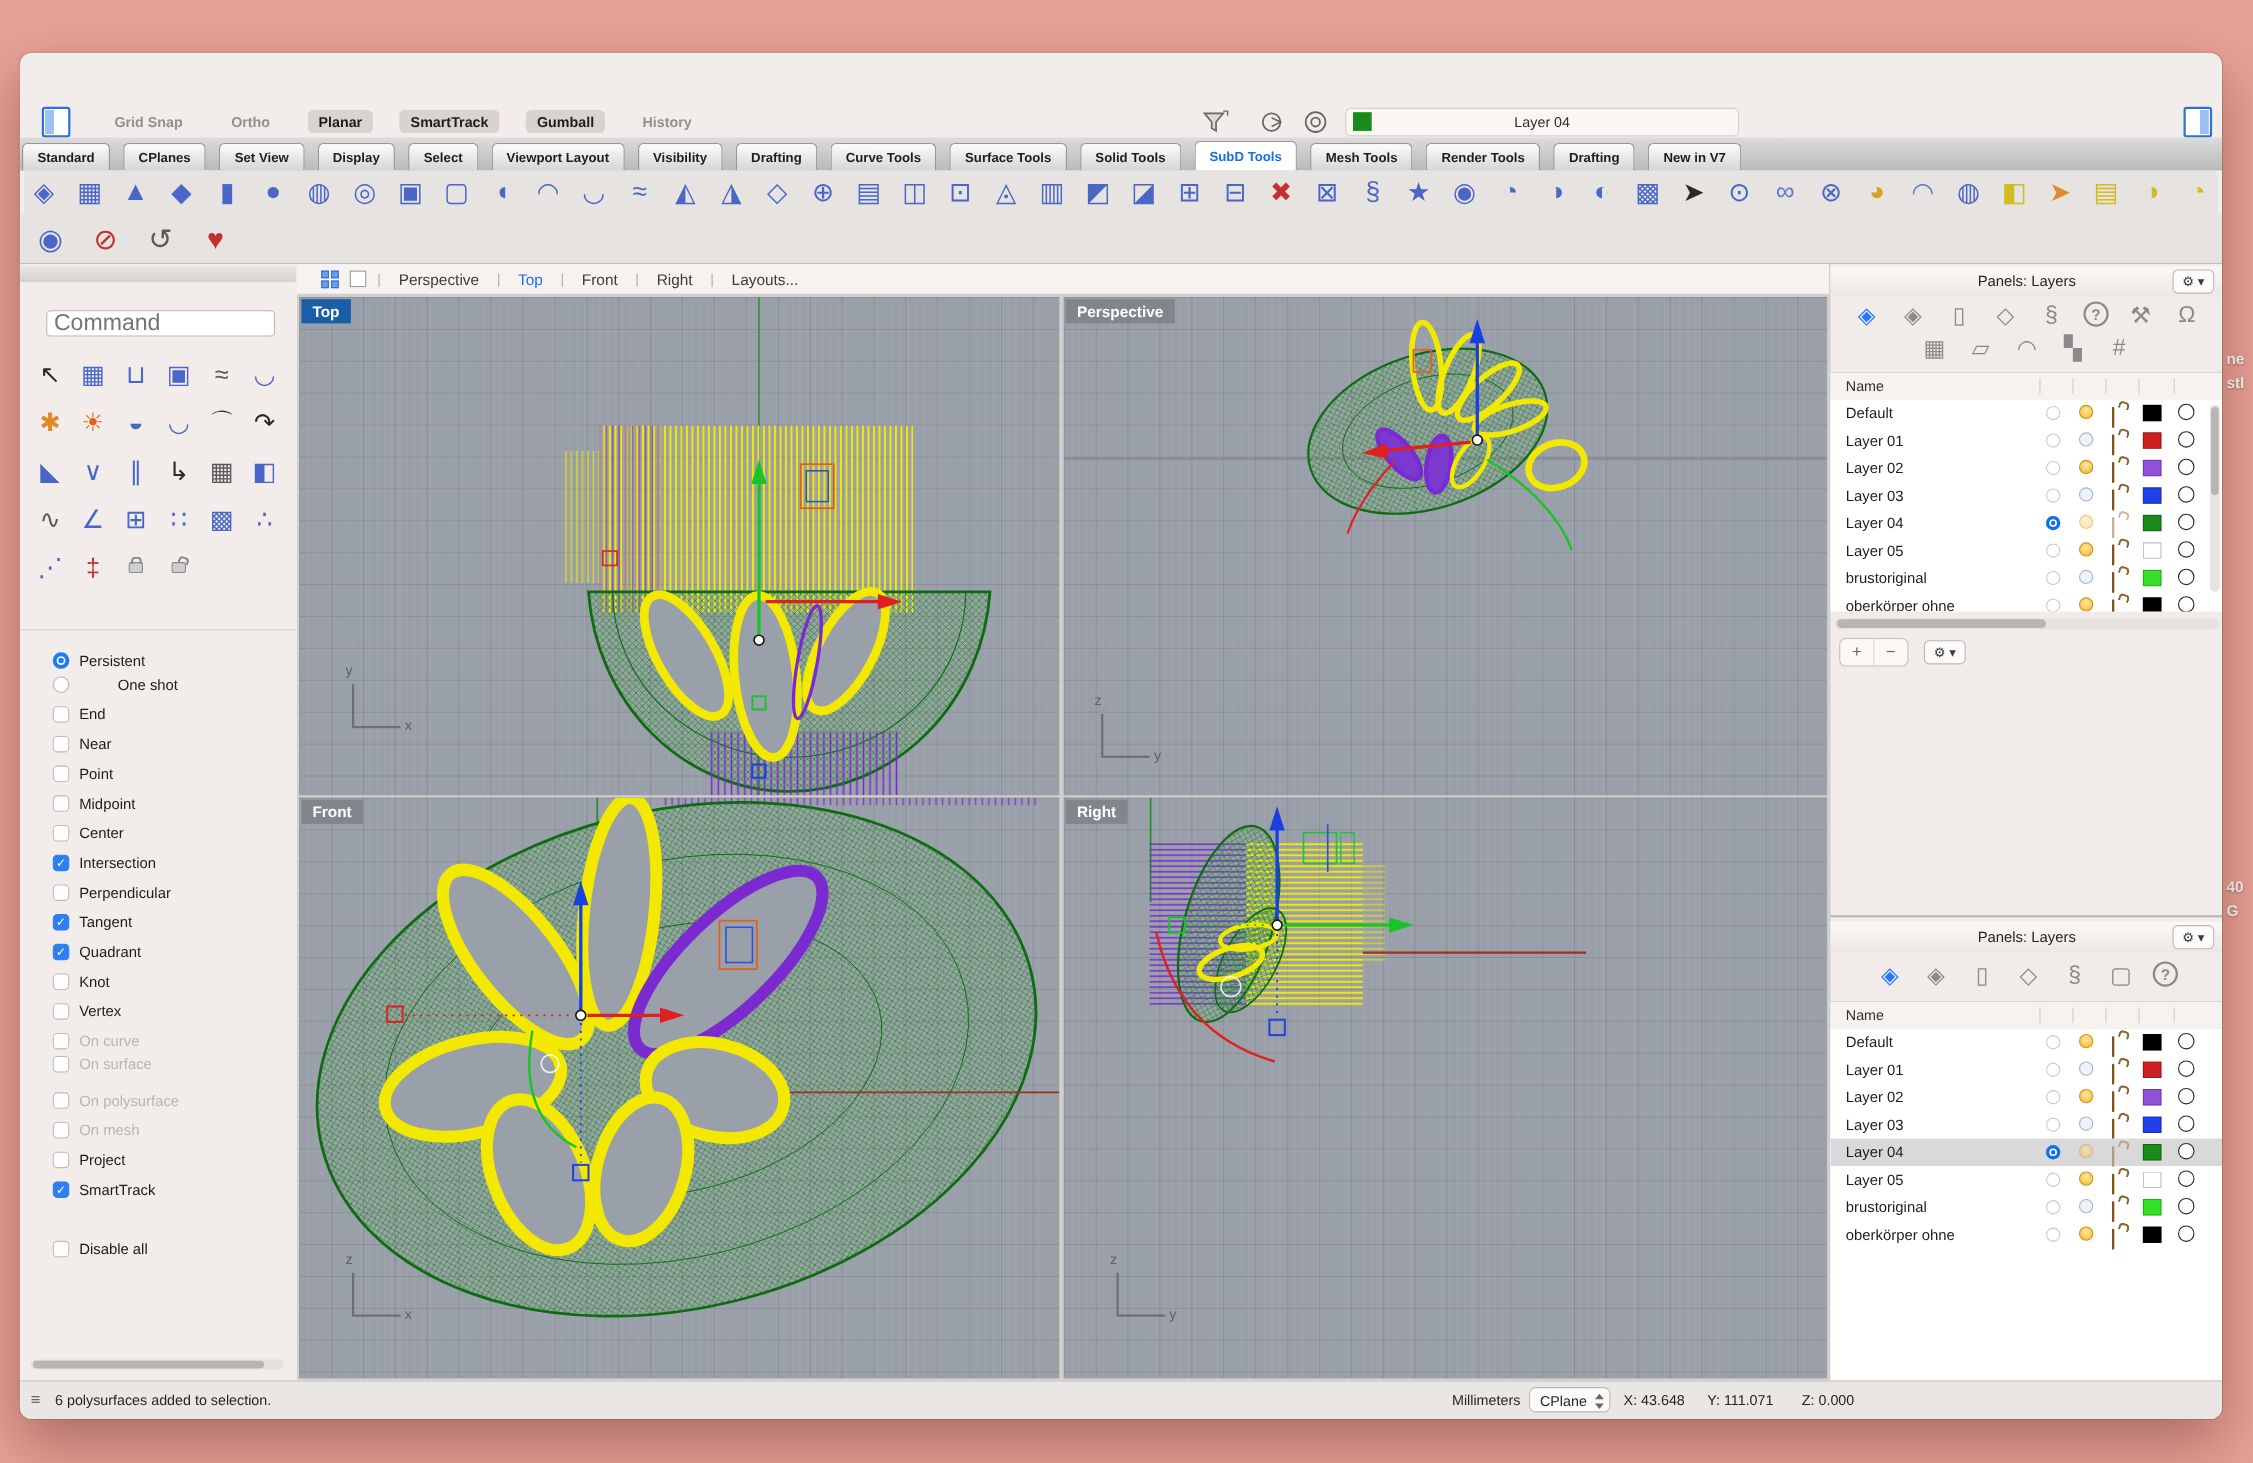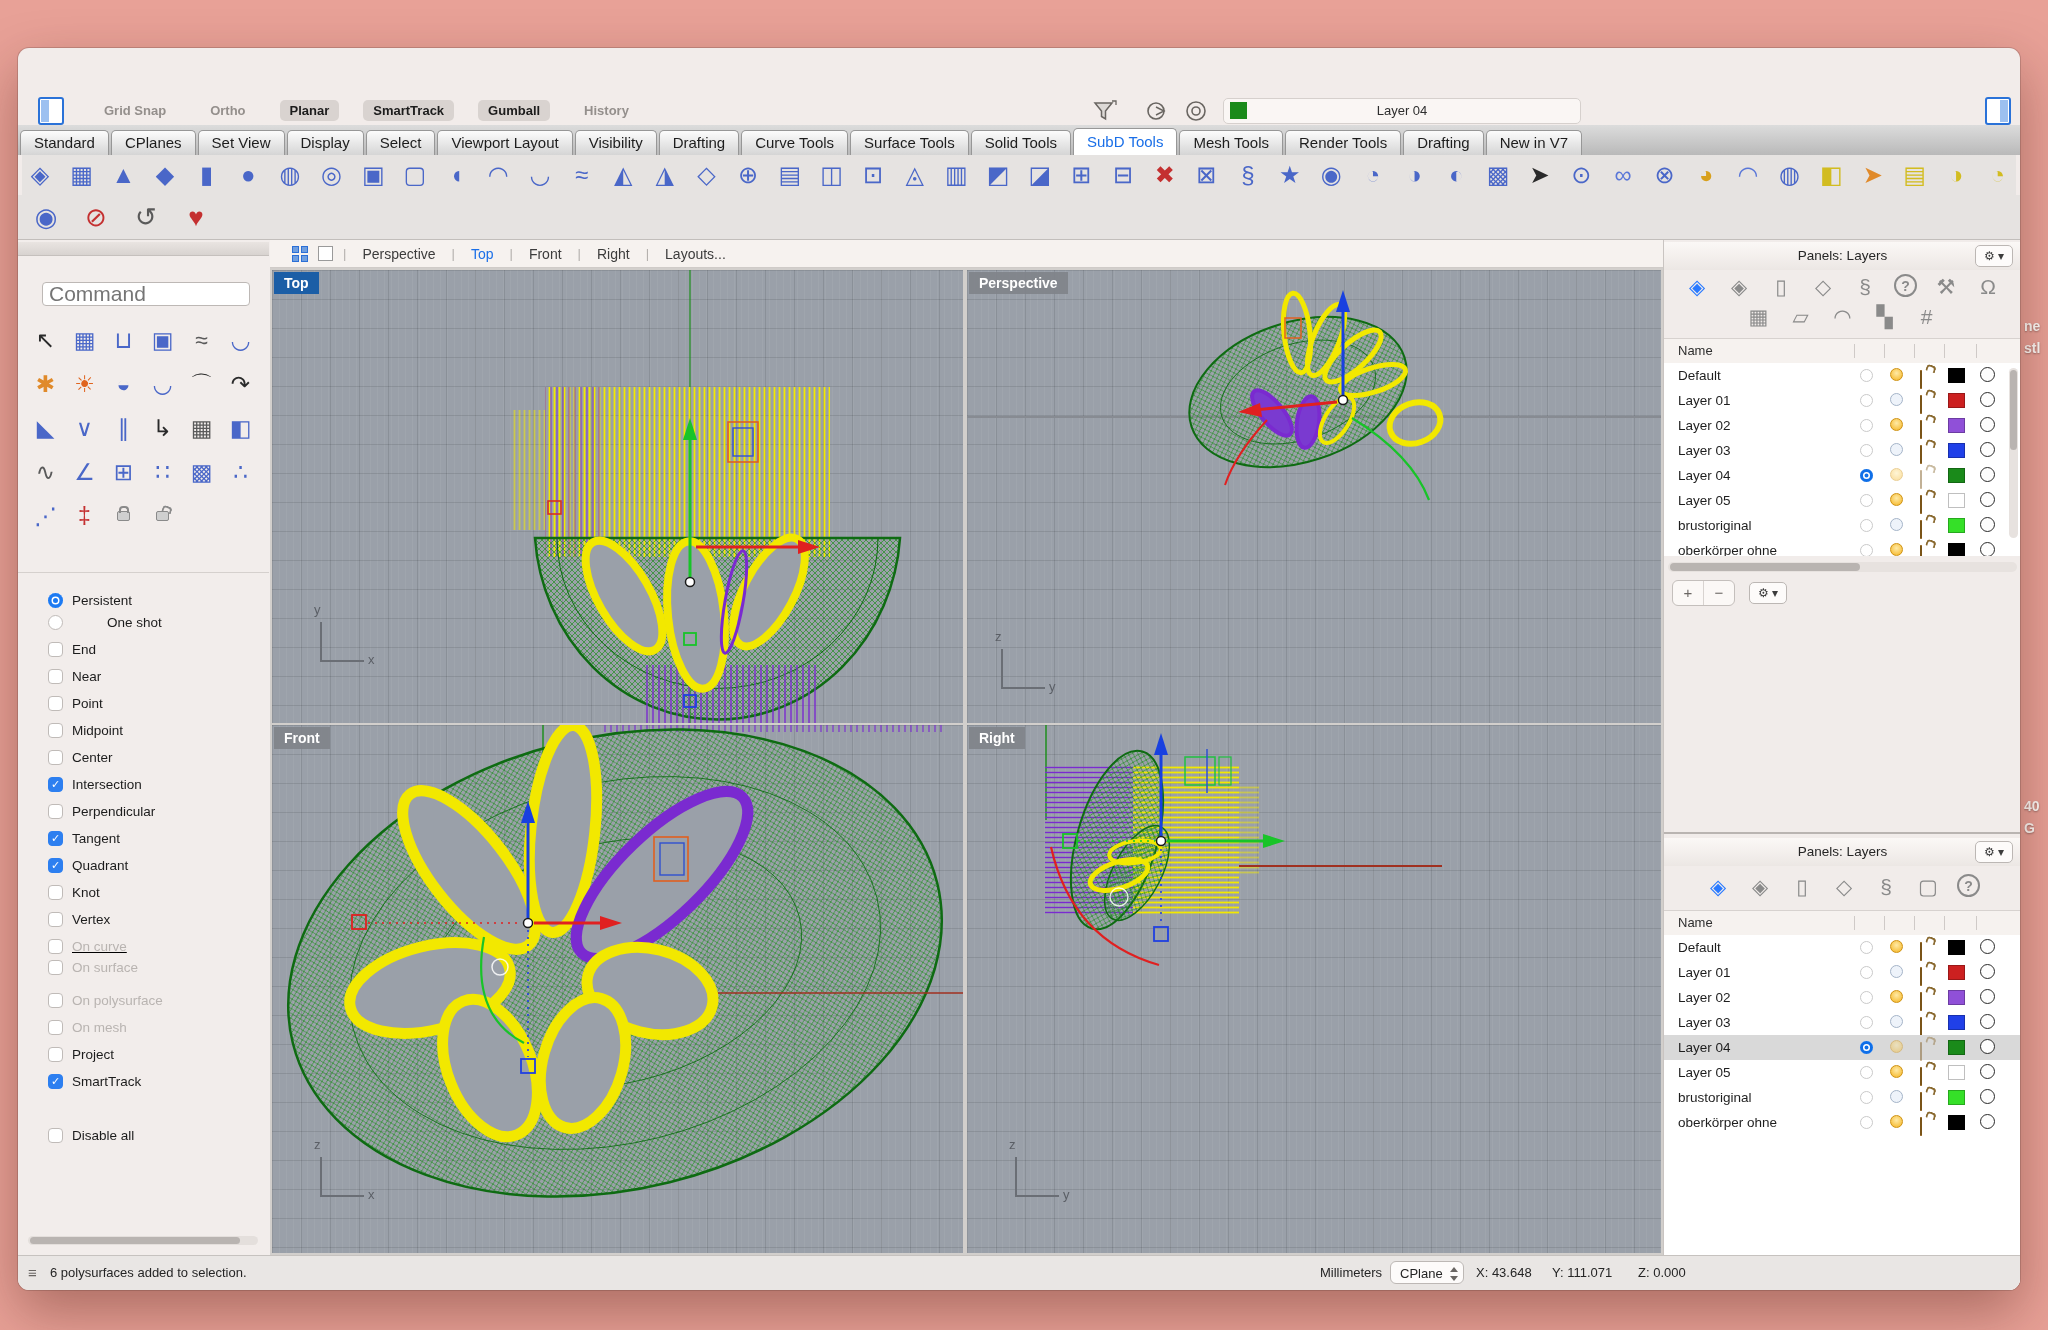--- a/index.html
+++ b/index.html
@@ -19,21 +19,21 @@
   .paneicon i{position:absolute;top:1px;bottom:1px;width:8px;background:#9cc0f0;}
   #toggles{position:absolute;left:76px;top:0;height:29px;display:flex;align-items:center;gap:24px;}
   .toggle{font-size:13px;font-weight:bold;color:#948f8c;padding:3px 10px;border-radius:5px;cursor:default;}
   .toggle.on{background:#d9d3d0;color:#1c1c1c;}
   #funnel{left:1072px;top:2px;} #circarrow{left:1126px;top:3px;} #target{left:1166px;top:3px;}
   #layerchip{position:absolute;left:1205px;top:2px;width:356px;height:24px;background:#faf6f4;border:1px solid #d6d0cd;border-radius:5px;}
   #layerchip .sw{position:absolute;left:6px;top:3px;width:17px;height:17px;background:#1a8a1a;}
   #layerchip .lbl{position:absolute;left:0;right:0;top:4px;text-align:center;font-size:13px;color:#2e2e2e;}
   
   #tabstrip{position:absolute;left:0;top:77px;width:100%;height:30px;background:linear-gradient(#dcdcdc,#b9b9b9);display:flex;align-items:flex-end;padding-left:2px;box-sizing:border-box;}
-  .tab{height:24px;line-height:24px;padding:0 13px;font-size:15px;font-weight:normal;color:#1d1d1d;background:linear-gradient(#fcfcfc,#d5d5d5);border:1px solid #979797;border-bottom:none;border-radius:5px 5px 0 0;margin-right:2px;white-space:nowrap;}
+  .tab{height:24px;line-height:24px;padding:0 13px;font-size:12px;font-weight:bold;color:#1d1d1d;background:linear-gradient(#fcfcfc,#d5d5d5);border:1px solid #979797;border-bottom:none;border-radius:5px 5px 0 0;margin-right:12px;white-space:nowrap;}
   .tab.active{background:#ffffff;color:#1a6fe8;height:26px;line-height:26px;}
   
   #trow1{position:absolute;left:4px;top:107px;width:1994px;height:40px;display:flex;justify-content:space-between;align-items:center;background:#e6e3e1;}
   #trow2{position:absolute;left:0px;top:147px;width:100%;height:45px;background:#e6e3e1;border-bottom:1px solid #c2bebb;display:flex;gap:14px;align-items:center;padding-left:10px;box-sizing:border-box;}
   .ticon{width:36px;height:34px;display:flex;align-items:center;justify-content:center;font-size:24px;color:#4a67c8;}
   #trow2 .ticon{font-size:26px;}
   
   #sidebar{position:absolute;left:0;top:192px;width:252px;height:1015px;background:#f2edeb;border-right:1px solid #c9c4c1;}
   .sb-cap{position:absolute;left:0;top:2px;width:251px;height:13px;background:linear-gradient(#e9e4e1,#d8d3d0);border-bottom:1px solid #c5c0bd;}
   #cmd{position:absolute;left:24px;top:42px;width:194px;height:20px;border:1px solid #bdb8b5;border-radius:4px;background:#fff;font-size:21px;padding:1px 6px;color:#333;font-family:"Liberation Sans",sans-serif;}
@@ -340,21 +340,21 @@
             <span class="lab">Quadrant</span>
           </div>
           <div class="osrow" style="top: 642px;">
             <span class="cb"></span>
             <span class="lab">Knot</span>
           </div>
           <div class="osrow" style="top: 669px;">
             <span class="cb"></span>
             <span class="lab">Vertex</span>
           </div>
-          <div class="osrow dis" style="top: 696px; text-decoration: underline;">
+          <div class="osrow dis" style="top: 696px;">
             <span class="cb"></span>
             <span class="lab">On curve</span>
           </div>
           <div class="osrow dis" style="top: 717px;">
             <span class="cb"></span>
             <span class="lab">On surface</span>
           </div>
           <div class="osrow dis" style="top: 750px;">
             <span class="cb"></span>
             <span class="lab">On polysurface</span>

